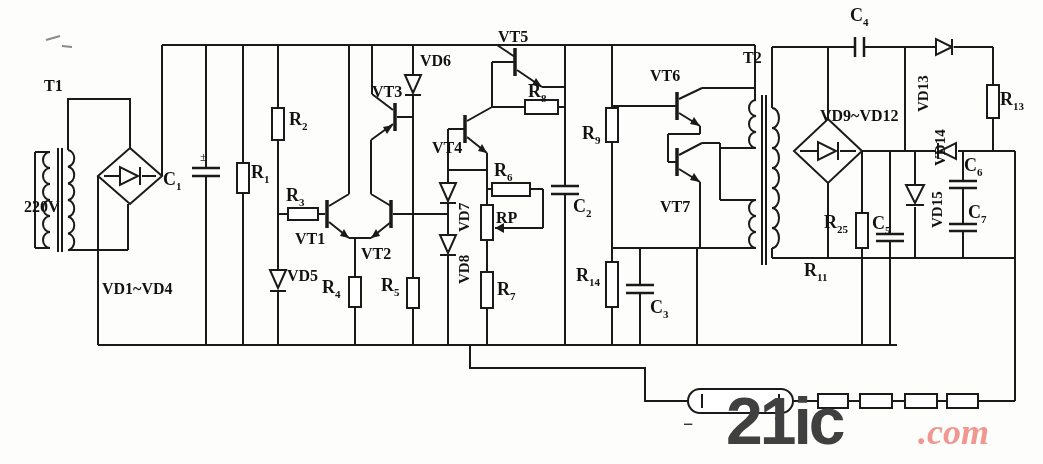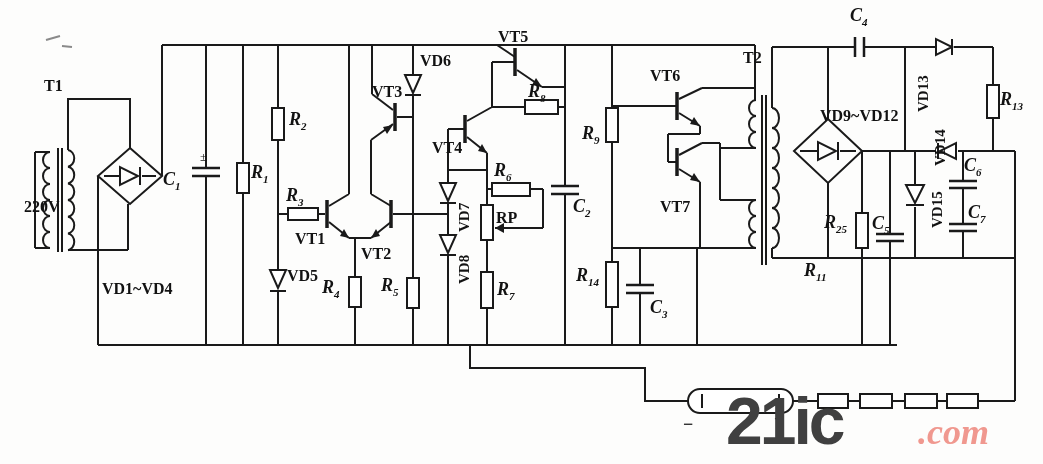--- a/index.html
+++ b/index.html
@@ -1,21 +1,21 @@
 <!DOCTYPE html>
 <html><head>
 <meta charset="utf-8">
 <style>
   html,body{margin:0;padding:0;background:#fff;}
   #stage{position:relative;width:1043px;height:464px;background:#fdfdfc;overflow:hidden;
          font-family:"Liberation Serif",serif;}
   svg{position:absolute;left:0;top:0;}
   .lbl{position:absolute;font-family:"Liberation Serif",serif;font-weight:700;
        font-size:16px;color:#121212;white-space:nowrap;line-height:1;}
-  .it{font-style:italic;font-size:18px;}
+  .it{font-size:18px;}
   .lbl sub{font-size:11px;line-height:0;}
   .vert{transform:rotate(-90deg);transform-origin:0 0;font-size:15px;}
   .small{font-size:13px;font-weight:400;}
   .sign{font-size:18px;font-weight:700;}
   .wm-brand{position:absolute;left:726px;top:388px;font-family:"Liberation Sans",sans-serif;
             font-weight:900;font-size:66px;letter-spacing:-3px;line-height:1;}
   .wm-cn{position:absolute;left:924px;top:380px;font-family:"Liberation Sans",sans-serif;
          font-weight:700;font-size:37px;letter-spacing:3px;line-height:1;opacity:.9;}
   .wm-tld{position:absolute;left:918px;top:414px;font-family:"Liberation Serif",serif;
           font-style:italic;font-weight:700;font-size:36px;line-height:1;}

